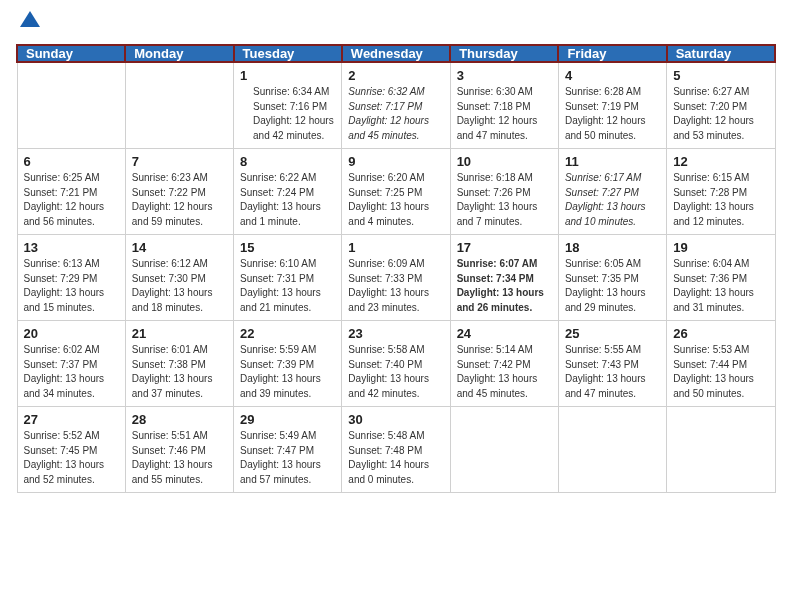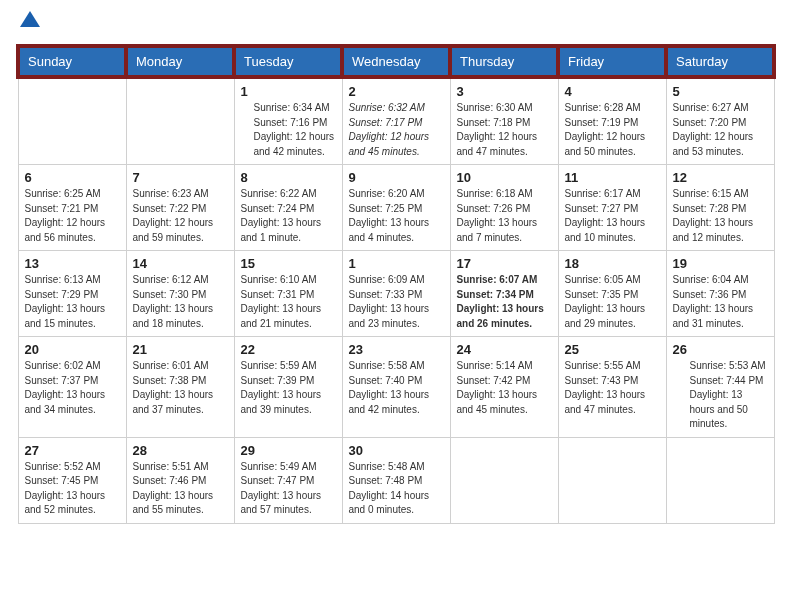--- a/index.html
+++ b/index.html
@@ -54,24 +54,24 @@
     }
     .calendar {
       width: 100%;
       border-collapse: collapse;
       border: 1px solid #ccc;
     }
     .calendar th {
       background: #2a6db5;
       color: #fff;
       font-size: 13px;
-      font-weight: normal;
-      padding: 6px 8px;
+      font-weight: bold;
+      padding: 0 8px;
       text-align: left;
-      border: 4px solid #7f1d1d;
+      border: 2px solid #7f1d1d;
     }
     .calendar td {
       width: 107px;
       vertical-align: top;
       padding: 5px 6px;
       border: 1px solid #d0d0d0;
       font-size: 10.5px;
       color: #222;
       height: 80px;
       background: #fff;
@@ -186,21 +186,21 @@
 Daylight: 13 hours and 4 minutes.</div>
           </td>
           <td>
             <span class="day-num">10</span>
             <div class="day-info" style="white-space: pre-line;">Sunrise: 6:18 AM
 Sunset: 7:26 PM
 Daylight: 13 hours and 7 minutes.</div>
           </td>
           <td>
             <span class="day-num">11</span>
-            <div class="day-info" style="white-space: pre-line;">Sunrise: 6:17 AM
+            <div class="day-info" style="white-space: pre-line; font-style: italic;">Sunrise: 6:17 AM
 Sunset: 7:27 PM
 Daylight: 13 hours and 10 minutes.</div>
           </td>
           <td>
             <span class="day-num">12</span>
             <div class="day-info" style="white-space: pre-line;">Sunrise: 6:15 AM
 Sunset: 7:28 PM
 Daylight: 13 hours and 12 minutes.</div>
           </td>
         </tr>
@@ -280,21 +280,21 @@
 Daylight: 13 hours and 45 minutes.</div>
           </td>
           <td>
             <span class="day-num">25</span>
             <div class="day-info" style="white-space: pre-line;">Sunrise: 5:55 AM
 Sunset: 7:43 PM
 Daylight: 13 hours and 47 minutes.</div>
           </td>
           <td>
             <span class="day-num">26</span>
-            <div class="day-info" style="white-space: pre-line; margin-left: 17px;">Sunrise: 5:53 AM
+            <div class="day-info" style="white-space: pre-line;">Sunrise: 5:53 AM
 Sunset: 7:44 PM
 Daylight: 13 hours and 50 minutes.</div>
           </td>
         </tr>
         <tr>
           <td>
             <span class="day-num">27</span>
             <div class="day-info" style="white-space: pre-line;">Sunrise: 5:52 AM
 Sunset: 7:45 PM
 Daylight: 13 hours and 52 minutes.</div>

